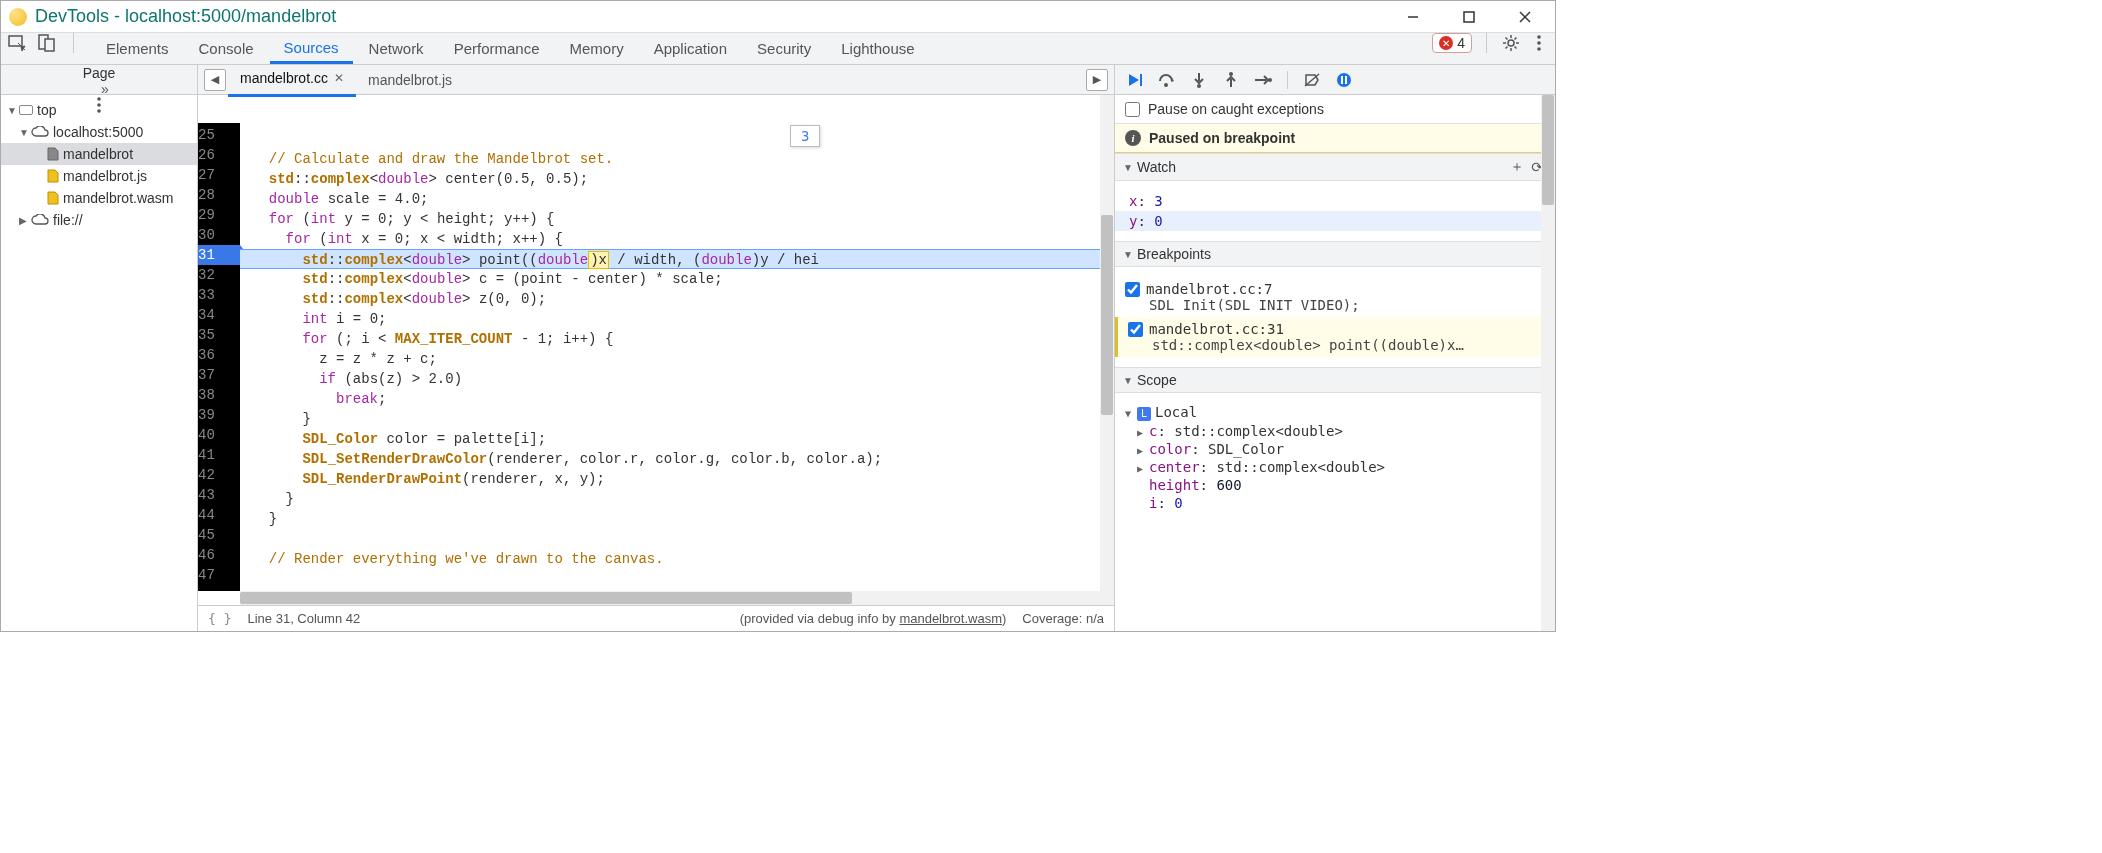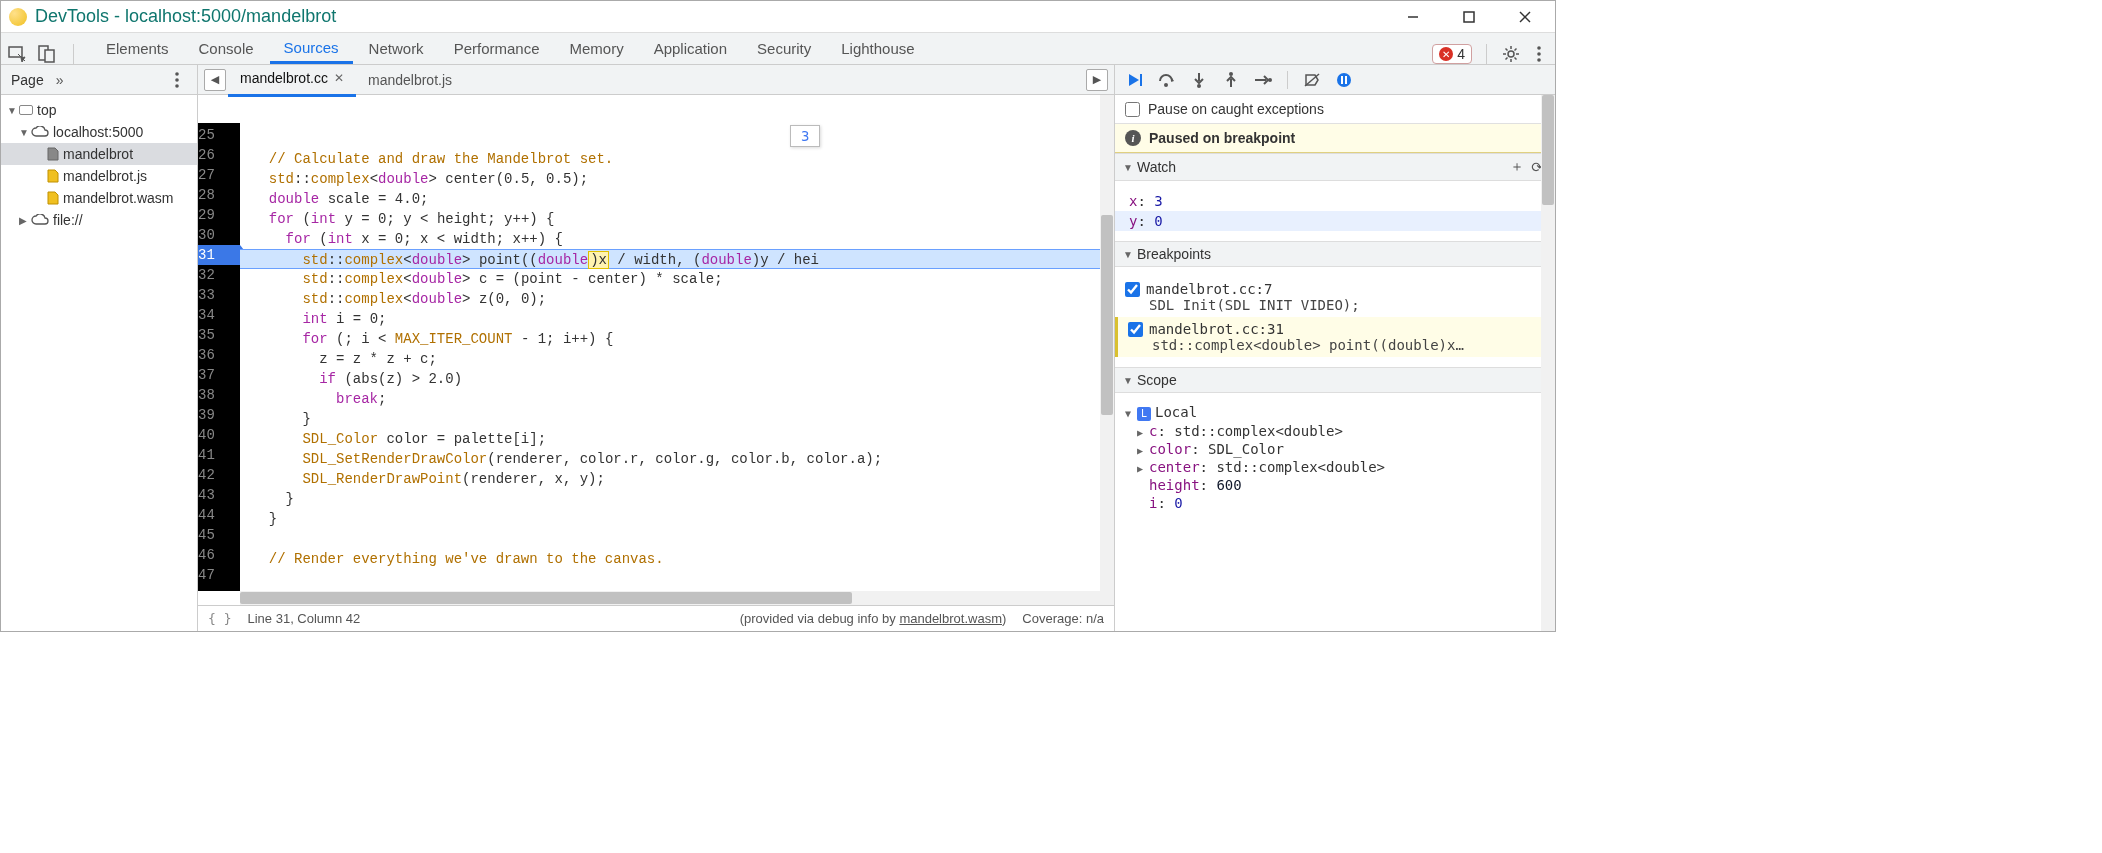--- a/index.html
+++ b/index.html
@@ -3,34 +3,34 @@
 <meta charset="utf-8">
 <style>
 * { box-sizing: border-box; margin: 0; padding: 0; }
 body { font-family: "Segoe UI", Arial, sans-serif; font-size: 14px; color: #333; background: #fff; overflow: hidden; }
 .window { width: 1556px; height: 632px; border: 1px solid #aaa; display: flex; flex-direction: column; background: #fff; }
 .titlebar { height: 32px; display: flex; align-items: center; padding: 0 8px; background: #fff; border-bottom: 1px solid #ddd; }
 .titlebar .logo { width: 18px; height: 18px; border-radius: 50%; background: radial-gradient(circle at 30% 30%, #ffe08a, #f0c020); margin-right: 8px; }
 .titlebar .title { flex: 1; color: #0f766e; font-size: 18px; }
 .winbtns { display: flex; gap: 20px; margin-right: 4px; }
 .winbtn { width: 36px; height: 24px; display: flex; align-items: center; justify-content: center; cursor: pointer; font-size: 14px; color: #333; }
-.toolbar { height: 32px; display: flex; align-items: flex-end; background: #f1f3f4; border-bottom: 1px solid #ccc; padding: 0 6px; }
+.toolbar { height: 32px; display: flex; align-items: flex-start; background: #f1f3f4; border-bottom: 1px solid #ccc; padding: 0 6px; }
 .tb-left { display: flex; align-items: center; gap: 10px; margin-right: 12px; }
 .tb-icon { width: 20px; height: 20px; display: flex; align-items: center; justify-content: center; color: #555; cursor: pointer; }
 .tb-sep { width: 1px; height: 20px; background: #ccc; margin: 0 6px; }
 .tabs { display: flex; align-items: stretch; height: 100%; gap: 2px; flex: 1; }
 .tab { padding: 0 14px; display: flex; align-items: center; color: #555; cursor: pointer; font-size: 15px; }
 .tab.active { color: #1a73e8; border-bottom: 3px solid #1a73e8; }
 .tb-right { display: flex; align-items: center; gap: 8px; }
 .err-badge { display: flex; align-items: center; gap: 4px; border: 1px solid #d0a0a0; border-radius: 4px; padding: 1px 6px; background: #fff; }
 .err-badge .xc { width: 14px; height: 14px; border-radius: 50%; background: #d93025; display: flex; align-items: center; justify-content: center; color: #fff; font-size: 10px; }
 .gear, .kebab { width: 20px; height: 20px; display: flex; align-items: center; justify-content: center; color: #555; cursor: pointer; }
 .main { flex: 1; display: flex; overflow: hidden; }
 .left-pane { width: 197px; border-right: 1px solid #ccc; display: flex; flex-direction: column; background: #fff; }
-.lp-header { height: 30px; display: flex; align-items: center; padding: 0 10px; border-bottom: 1px solid #ccc; background: #f1f3f4; }
+.lp-header { height: 30px; display: flex; align-items: center; padding: 0 10px; border-bottom: 1px solid #ccc; background: #f1f3f4; flex-direction: column; }
 .lp-header .page { font-size: 14px; color: #333; }
 .lp-header .chev { margin-left: 12px; color: #555; }
 .lp-header .spacer { flex: 1; }
 .tree { padding: 4px 0; font-size: 14px; }
 .tree-row { display: flex; align-items: center; height: 22px; padding-left: 6px; cursor: pointer; }
 .tree-row.sel { background: #dadce0; }
 .tree-row .tw { width: 12px; color: #666; font-size: 10px; }
 .tree-row .ico { width: 16px; height: 16px; margin-right: 4px; display: flex; align-items: center; justify-content: center; }
 .ico.folder { border: 1px solid #888; border-radius: 2px; width: 14px; height: 10px; background: #fff; }
 .ico.cloud { width: 18px; }
@@ -45,21 +45,21 @@
 .cp-tab .close { font-size: 12px; color: #666; }
 .editor-wrap { flex: 1; display: flex; overflow: hidden; position: relative; font-family: Consolas, "Courier New", monospace; font-size: 14px; }
 .gutter { width: 42px; background: #000000; text-align: left; color: #888; padding-top: 2px; user-select: none; border-right: 0; margin-top: 28px; }
 .gutter .ln { height: 20px; padding-right: 8px; line-height: 20px; }
 .gutter .ln.bp { background: #3b78e7; color: #fff; position: relative; }
 .gutter .ln.bp::after { content: ""; position: absolute; right: -8px; top: 0; border-top: 10px solid transparent; border-bottom: 10px solid transparent; border-left: 8px solid #3b78e7; }
 .code { flex: 1; overflow: hidden; padding-top: 2px; position: relative; white-space: pre; }
 .code .line { height: 20px; line-height: 20px; padding-left: 12px; }
 .code .line.hl { background: #cfe4ff; border-top: 1px solid #6aa0ff; border-bottom: 1px solid #6aa0ff; }
 .kw { color: #a626a4; }
-.ty { color: #b07000; }
+.ty { color: #b07000; font-weight: bold; }
 .cm { color: #b07000; }
 .hl-token { background: #fff3b0; border: 1px solid #e0c000; padding: 0 1px; }
 .hover-tip { position: absolute; top: 30px; left: 550px; background: #fff; border: 1px solid #bbb; box-shadow: 1px 1px 3px rgba(0,0,0,0.15); padding: 2px 10px; color: #4078f2; font-family: Consolas, monospace; }
 .v-scrollbar { position: absolute; right: 0; top: 0; width: 14px; height: 100%; background: #f1f1f1; }
 .v-thumb { position: absolute; right: 1px; width: 12px; background: #c1c1c1; border-radius: 2px; }
 .h-scrollbar { height: 14px; background: #f1f1f1; position: relative; margin-left: 42px; }
 .h-thumb { position: absolute; height: 12px; top: 1px; background: #c1c1c1; border-radius: 2px; }
 .status-bar { height: 26px; border-top: 1px solid #ccc; display: flex; align-items: center; padding: 0 10px; font-size: 13px; color: #555; background: #fff; gap: 16px; }
 .status-bar .sb-icon { font-family: Consolas, monospace; color: #888; }
 .status-bar .sb-right { margin-left: auto; }

